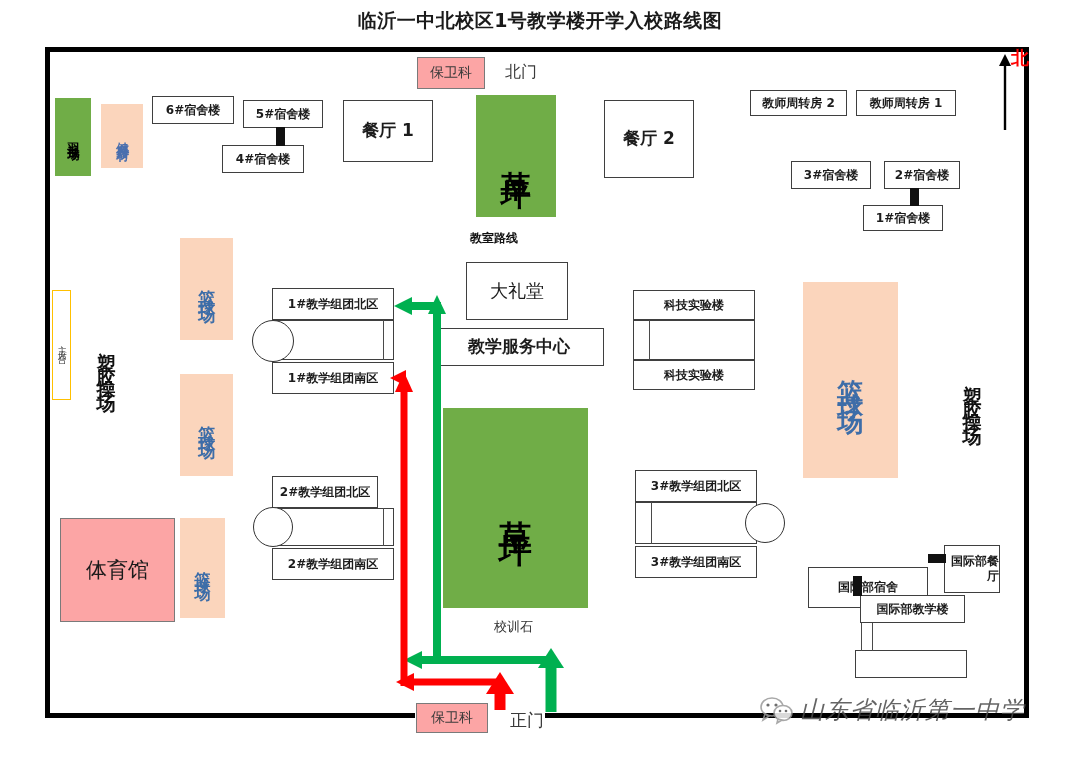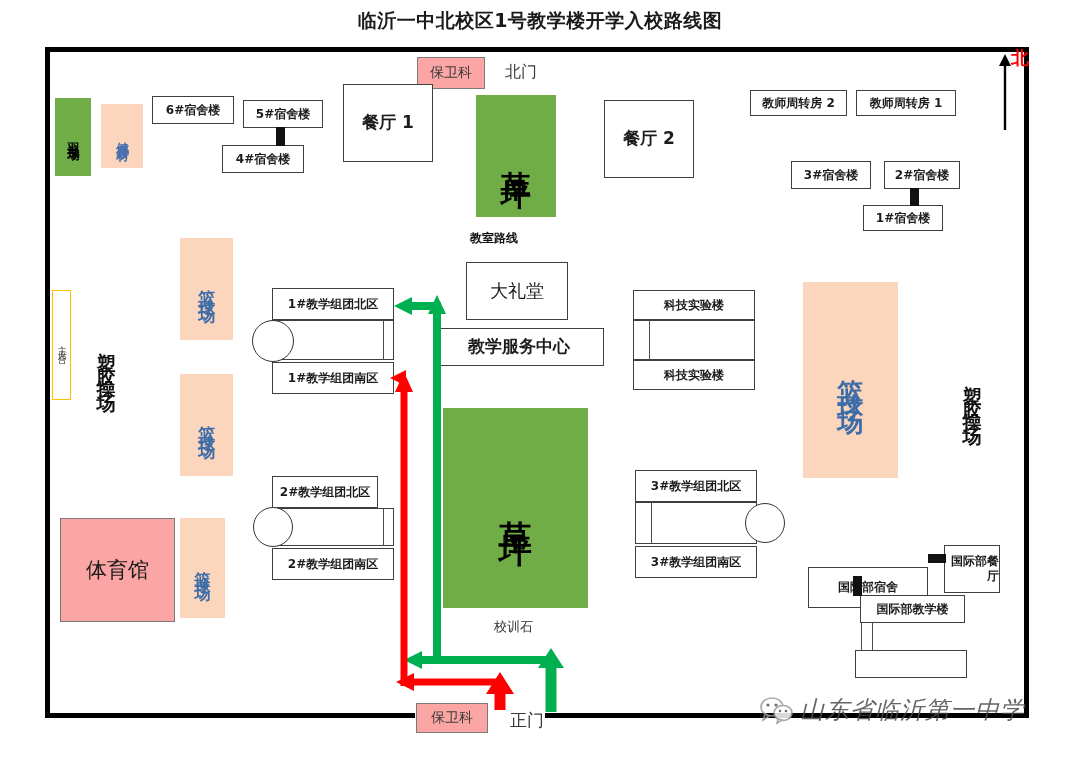--- a/index.html
+++ b/index.html
@@ -192,21 +192,21 @@
   <div class="connector" style="left:276px; top:127px; width:9px; height:19px;"></div>
   <div class="blk box" style="left:222px; top:145px; width:82px; height:28px;">
     <span>4#宿舍楼</span>
   </div>
 
   <div class="blk box-plain" style="left:417px; top:57px; width:68px; height:32px;">
     <span>保卫科</span>
   </div>
   <div class="plainlabel" style="left:505px; top:62px; font-size:16px; color:#3a3a3a;">北门</div>
 
-  <div class="blk box-big" style="left:343px; top:84px; width:90px; height:78px;">
+  <div class="blk box-big" style="left:343px; top:100px; width:90px; height:62px;">
     <span>餐厅 1</span>
   </div>
 
   <div class="blk green vert" style="left:476px; top:95px; width:80px; height:122px; font-size:30px; letter-spacing:10px;">
     <span>草坪</span>
   </div>
 
   <div class="blk box-big" style="left:604px; top:100px; width:90px; height:78px;">
     <span>餐厅 2</span>
   </div>

